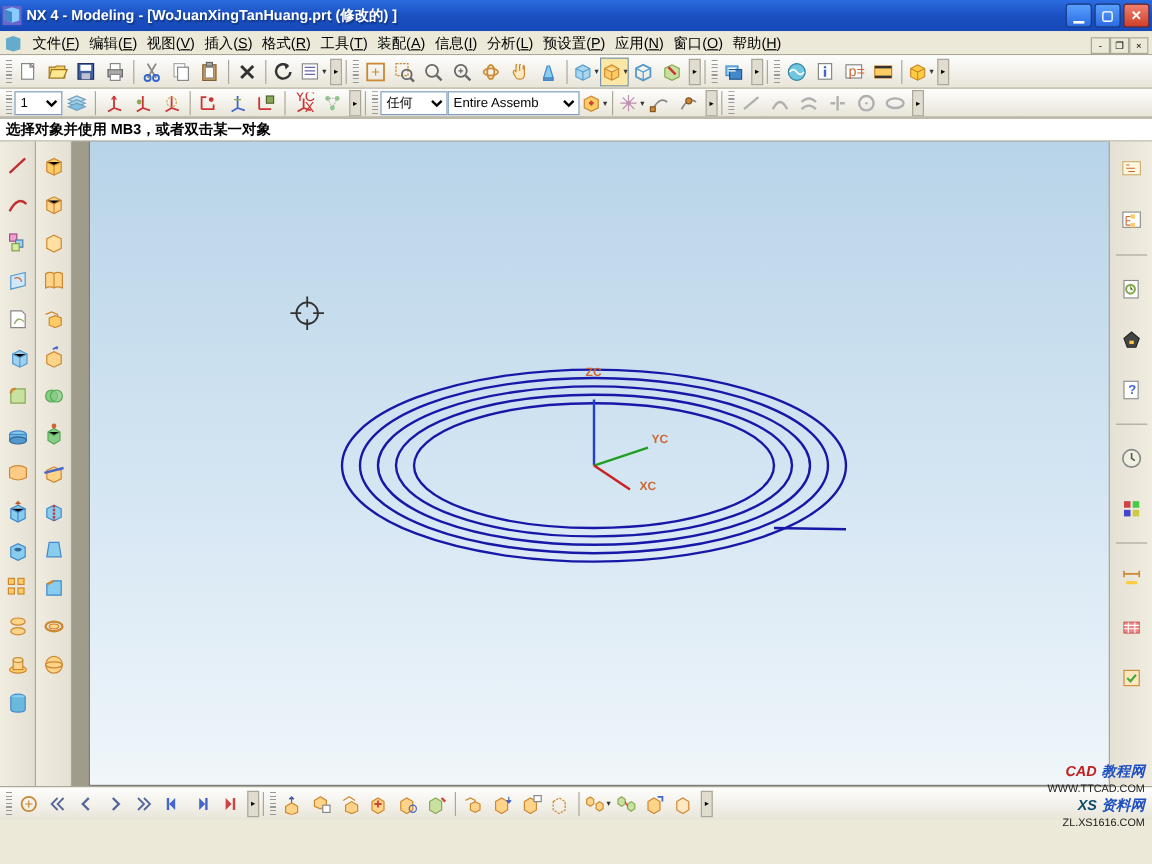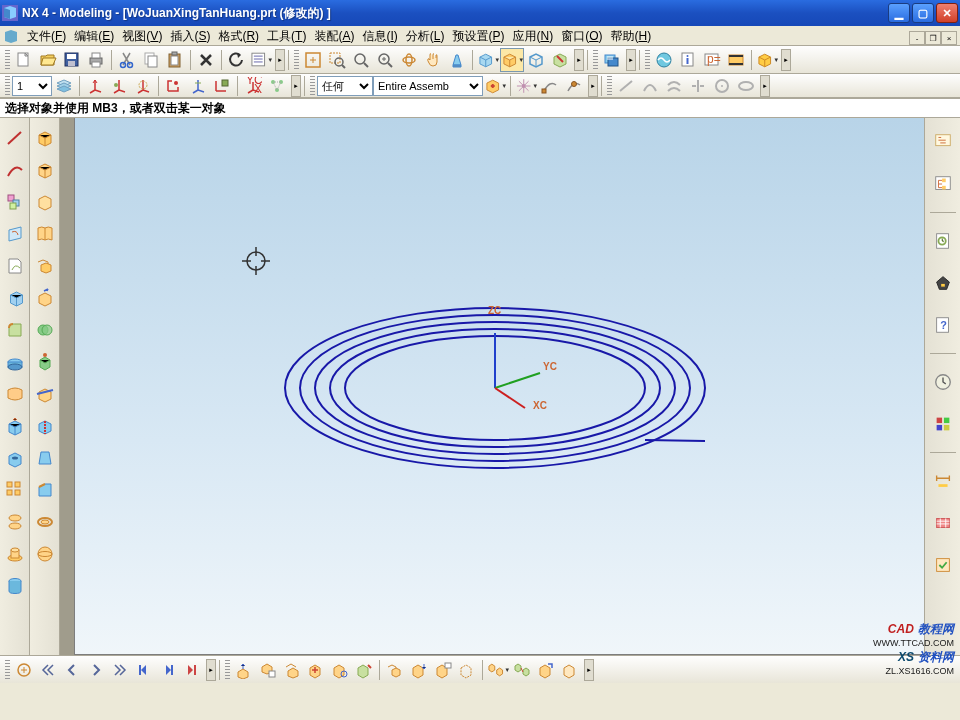--- a/index.html
+++ b/index.html
@@ -53,21 +53,21 @@
 
 
 .coord-label { position:absolute; font-size:10px; color:#cc6633; font-weight:bold; }
 .crosshair { position:absolute; width:30px; height:30px; }
 .crosshair svg { width:30px; height:30px; }
 
 
 .bottom-bar { height:28px; background:linear-gradient(to bottom,#fefefe,#e8e5d8); border-top:1px solid #aca899; display:flex; align-items:center; padding:0 3px; }
 
 
-.watermark { position:absolute; right:6px; bottom:44px; text-align:right; }
+.watermark { position:absolute; right:6px; bottom:30px; text-align:right; }
 .watermark .wm-line1 { font-size:15px; font-weight:bold; color:#2050c0; font-style:italic; }
 .watermark .wm-line1 .red { color:#c02020; }
 .watermark .wm-line2 { font-size:14px; font-weight:bold; color:#2050c0; font-style:italic; }
 .watermark .wm-sub { font-size:9px; color:#1a1a1a; }
 </style>
 </head>
 <body>
 
 <div class="titlebar">
   <div class="app-icon">

